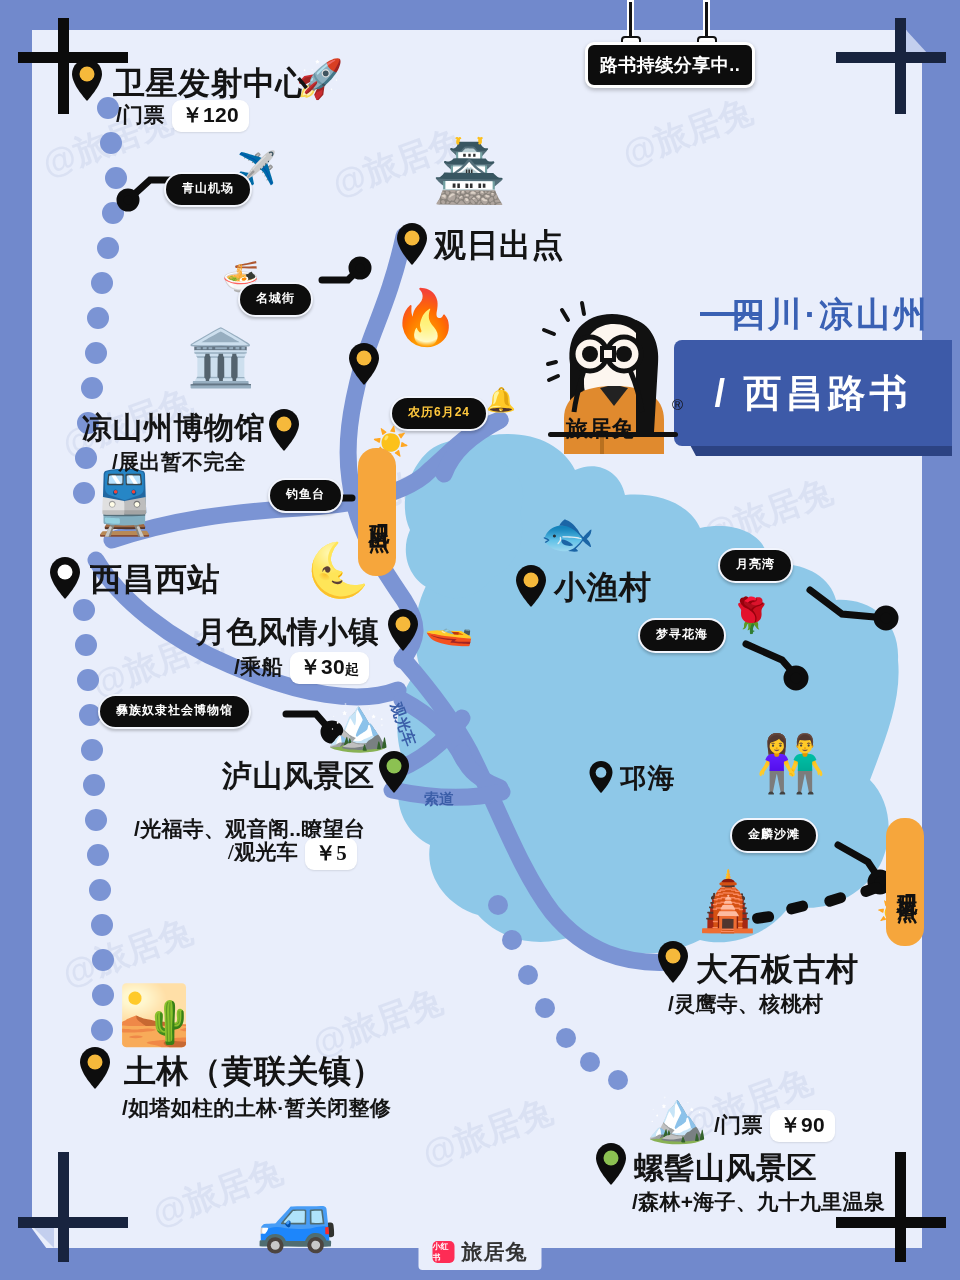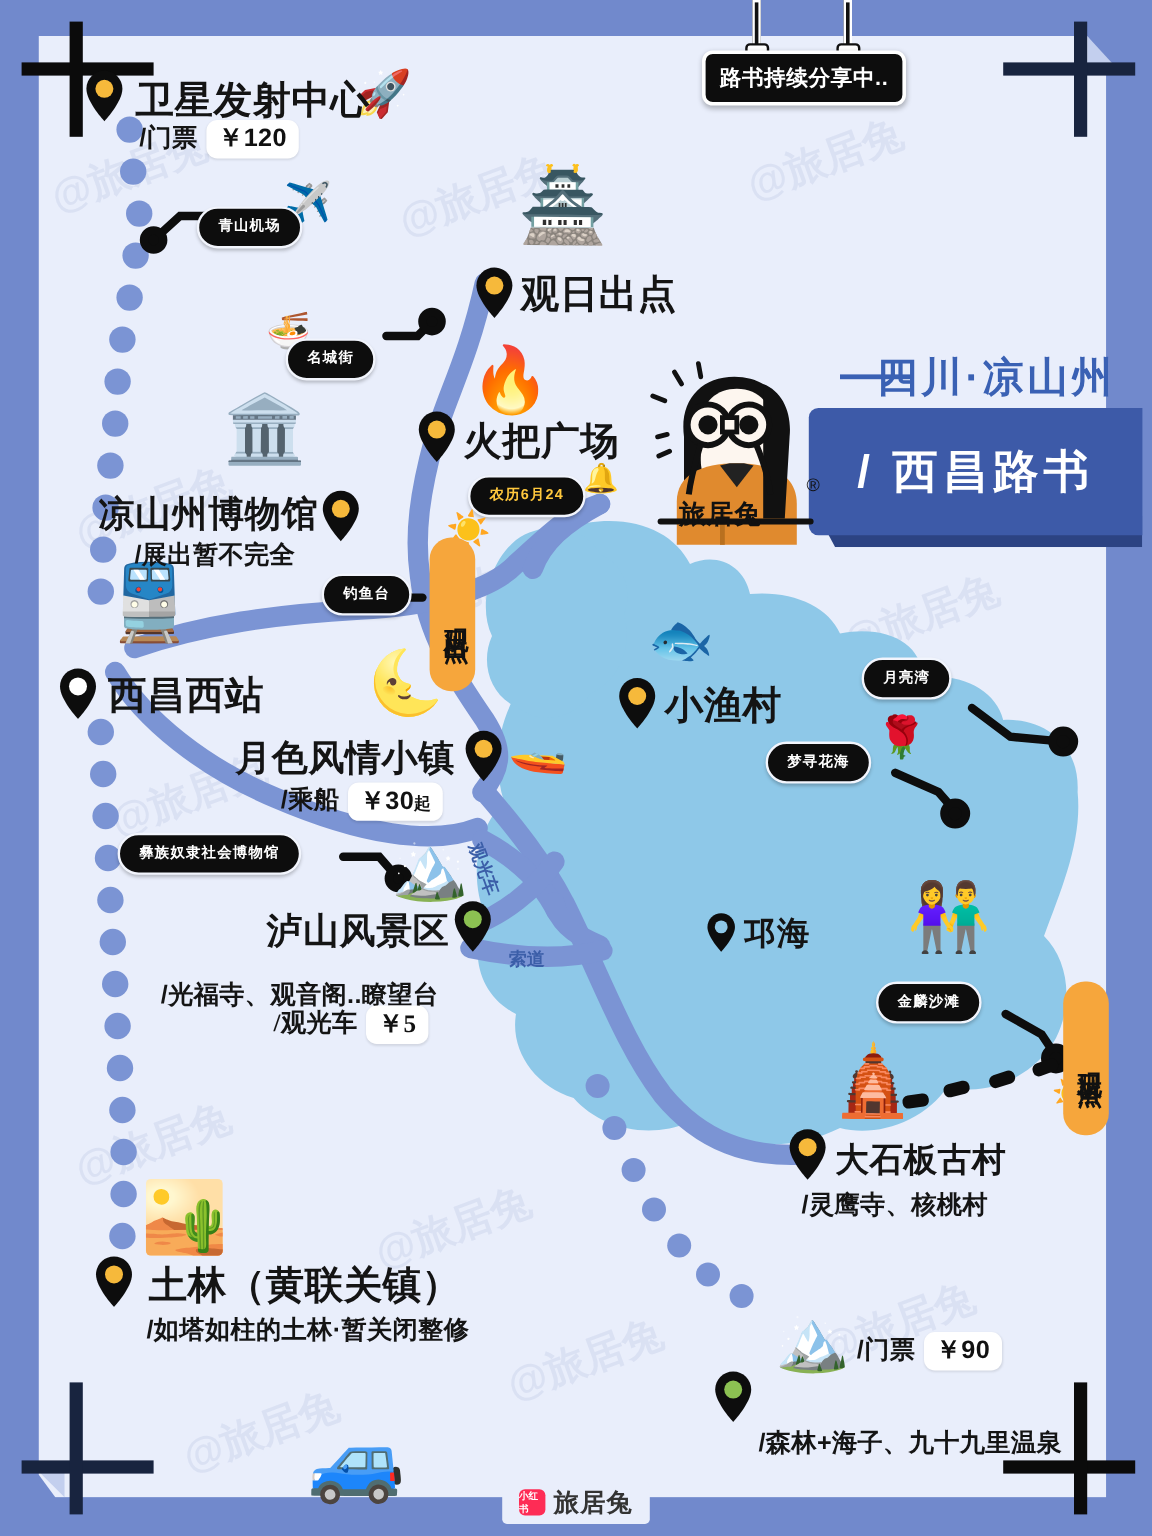--- a/index.html
+++ b/index.html
@@ -421,21 +421,20 @@
       </svg>
   </div>
 
   <div class="poi-name" style="left:113px;top:62px;font-size:32px;">卫星发射中心</div>
   <div class="poi-sub" style="left:116px;top:100px;">
     <span>/门票</span><span class="chip">￥120</span>
   </div>
 
   <div class="poi-name" style="left:434px;top:224px;font-size:32px;">观日出点</div>
 
-  <div class="poi-name" style="left:386px;top:346px;font-size:32px;">火把广场</div>
 
   <div class="poi-name" style="left:82px;top:408px;font-size:30px;">凉山州博物馆</div>
   <div class="poi-sub" style="left:112px;top:448px;">/展出暂不完全</div>
 
   <div class="poi-name" style="left:90px;top:558px;font-size:32px;">西昌西站</div>
 
   <div class="poi-name" style="left:196px;top:612px;font-size:30px;">月色风情小镇</div>
   <div class="poi-sub" style="left:234px;top:652px;">
     <span>/乘船</span><span class="chip"><span>￥30</span><span class="sm">起</span></span>
   </div>
@@ -443,29 +442,30 @@
   <div class="poi-name" style="left:222px;top:756px;font-size:30px;">泸山风景区</div>
   <div class="poi-sub" style="left:134px;top:800px;margin-top:15px;">/光福寺、观音阁..瞭望台</div>
   <div class="poi-sub" style="left:228px;top:838px;font-family:Liberation Serif, serif;">
     <span>/观光车</span><span class="chip">￥5</span>
   </div>
 
   <div class="poi-name" style="left:554px;top:566px;font-size:32px;">小渔村</div>
 
   <div class="poi-name" style="left:620px;top:760px;font-size:27px;">邛海</div>
 
-  <div class="poi-name" style="left:696px;top:948px;font-size:28px;">大石板古村</div>
+  <div class="poi-name" style="left:696px;top:948px;font-size:32px;">大石板古村</div>
   <div class="poi-sub" style="left:668px;top:990px;">/灵鹰寺、核桃村</div>
 
   <div class="poi-name" style="left:124px;top:1050px;font-size:32px;">土林（黄联关镇）</div>
   <div class="poi-sub" style="left:122px;top:1094px;">/如塔如柱的土林·暂关闭整修</div>
 
   <div class="poi-sub" style="left:714px;top:1110px;">
     <span>/门票</span><span class="chip">￥90</span>
   </div>
+  <div class="poi-name" style="left:634px;top:1148px;font-size:30px;">螺髻山风景区</div>
   <div class="poi-sub" style="left:632px;top:1188px;">/森林+海子、九十九里温泉</div>
 
   <div class="tag" style="left:164px;top:172px;">青山机场</div>
   <div class="tag" style="left:238px;top:282px;">名城街</div>
   <div class="tag gold" style="left:390px;top:396px;">农历6月24</div>
   <div class="tag" style="left:268px;top:478px;">钓鱼台</div>
   <div class="tag" style="left:98px;top:694px;">彝族奴隶社会博物馆</div>
   <div class="tag" style="left:718px;top:548px;">月亮湾</div>
   <div class="tag" style="left:638px;top:618px;">梦寻花海</div>
   <div class="tag" style="left:730px;top:818px;text-align:center;">金麟沙滩</div>

